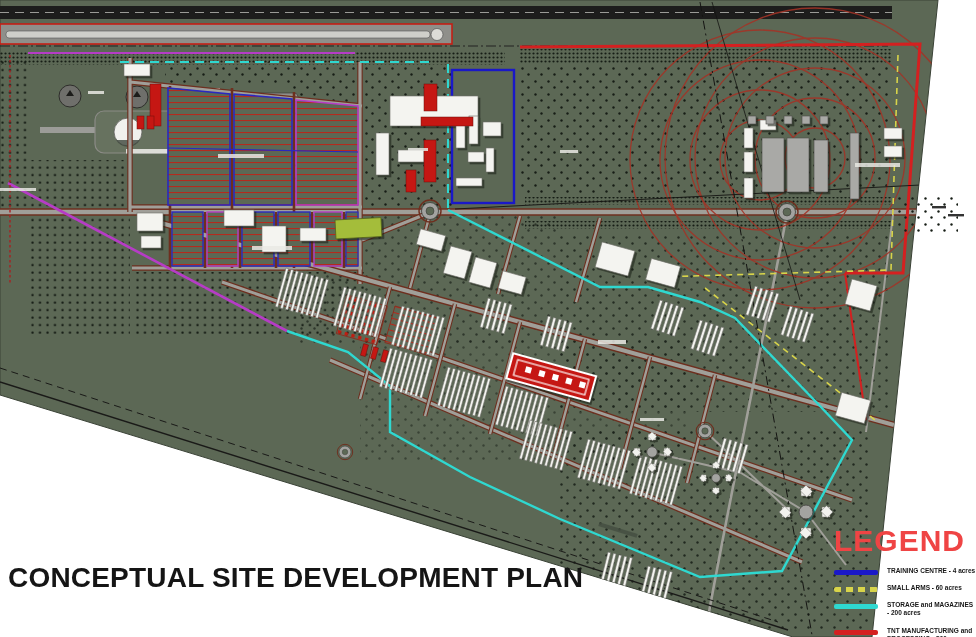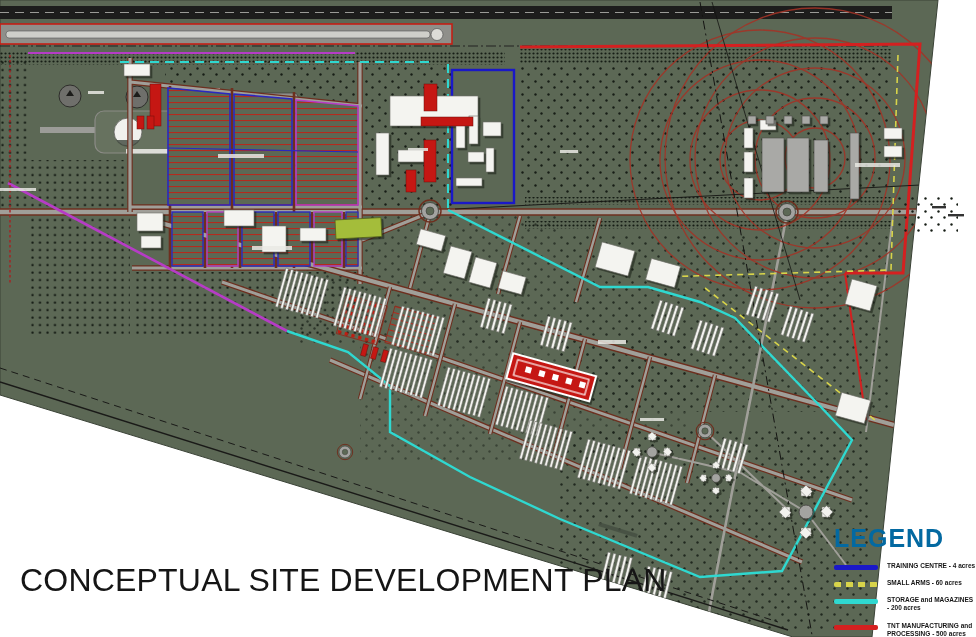--- a/index.html
+++ b/index.html
@@ -5,24 +5,24 @@
   html,body{margin:0;padding:0;background:#ffffff;}
   #stage{position:relative;width:976px;height:637px;overflow:hidden;background:#ffffff;
          font-family:"Liberation Sans", sans-serif;}
   #plan-svg{position:absolute;left:0;top:0;}
   .bshadow{filter:drop-shadow(2px 2.5px 0 rgba(22,28,18,.55));}
   .bldg{fill:#f4f4f0;stroke:#6f6f6a;stroke-width:.6;}
   .gbldg{fill:#a9a9a6;stroke:#4c4c48;stroke-width:.6;}
   .rbldg{fill:#c51713;stroke:#6e0e0a;stroke-width:.5;}
   .road-e{stroke:#6e2f1f;fill:none;}
   .road-f{stroke:#a09f99;fill:none;}
-  #title{position:absolute;left:20px;top:562px;font-size:32px;font-weight:normal;color:#151515;
+  #title{position:absolute;left:8px;top:562px;font-size:28px;font-weight:bold;color:#151515;
          letter-spacing:.2px;white-space:nowrap;}
   #legend{position:absolute;left:834px;top:524px;width:142px;}
-  #legend .hd{font-size:25px;font-weight:bold;color:#0369a1;letter-spacing:1px;}
+  #legend .hd{font-size:30px;font-weight:bold;color:#ef4444;letter-spacing:1px;}
   .lg-row{display:flex;align-items:flex-start;margin-top:9px;}
   .lg-sw{width:44px;min-width:44px;height:5px;margin-top:3px;border-radius:2px;}
   .lg-tx{margin-left:9px;font-size:6.5px;font-weight:bold;color:#161616;line-height:1.25;}
 </style>
 </head>
 <body>
 
 <div id="stage">
 
 <svg id="plan-svg" width="976" height="637" viewBox="0 0 976 637">

